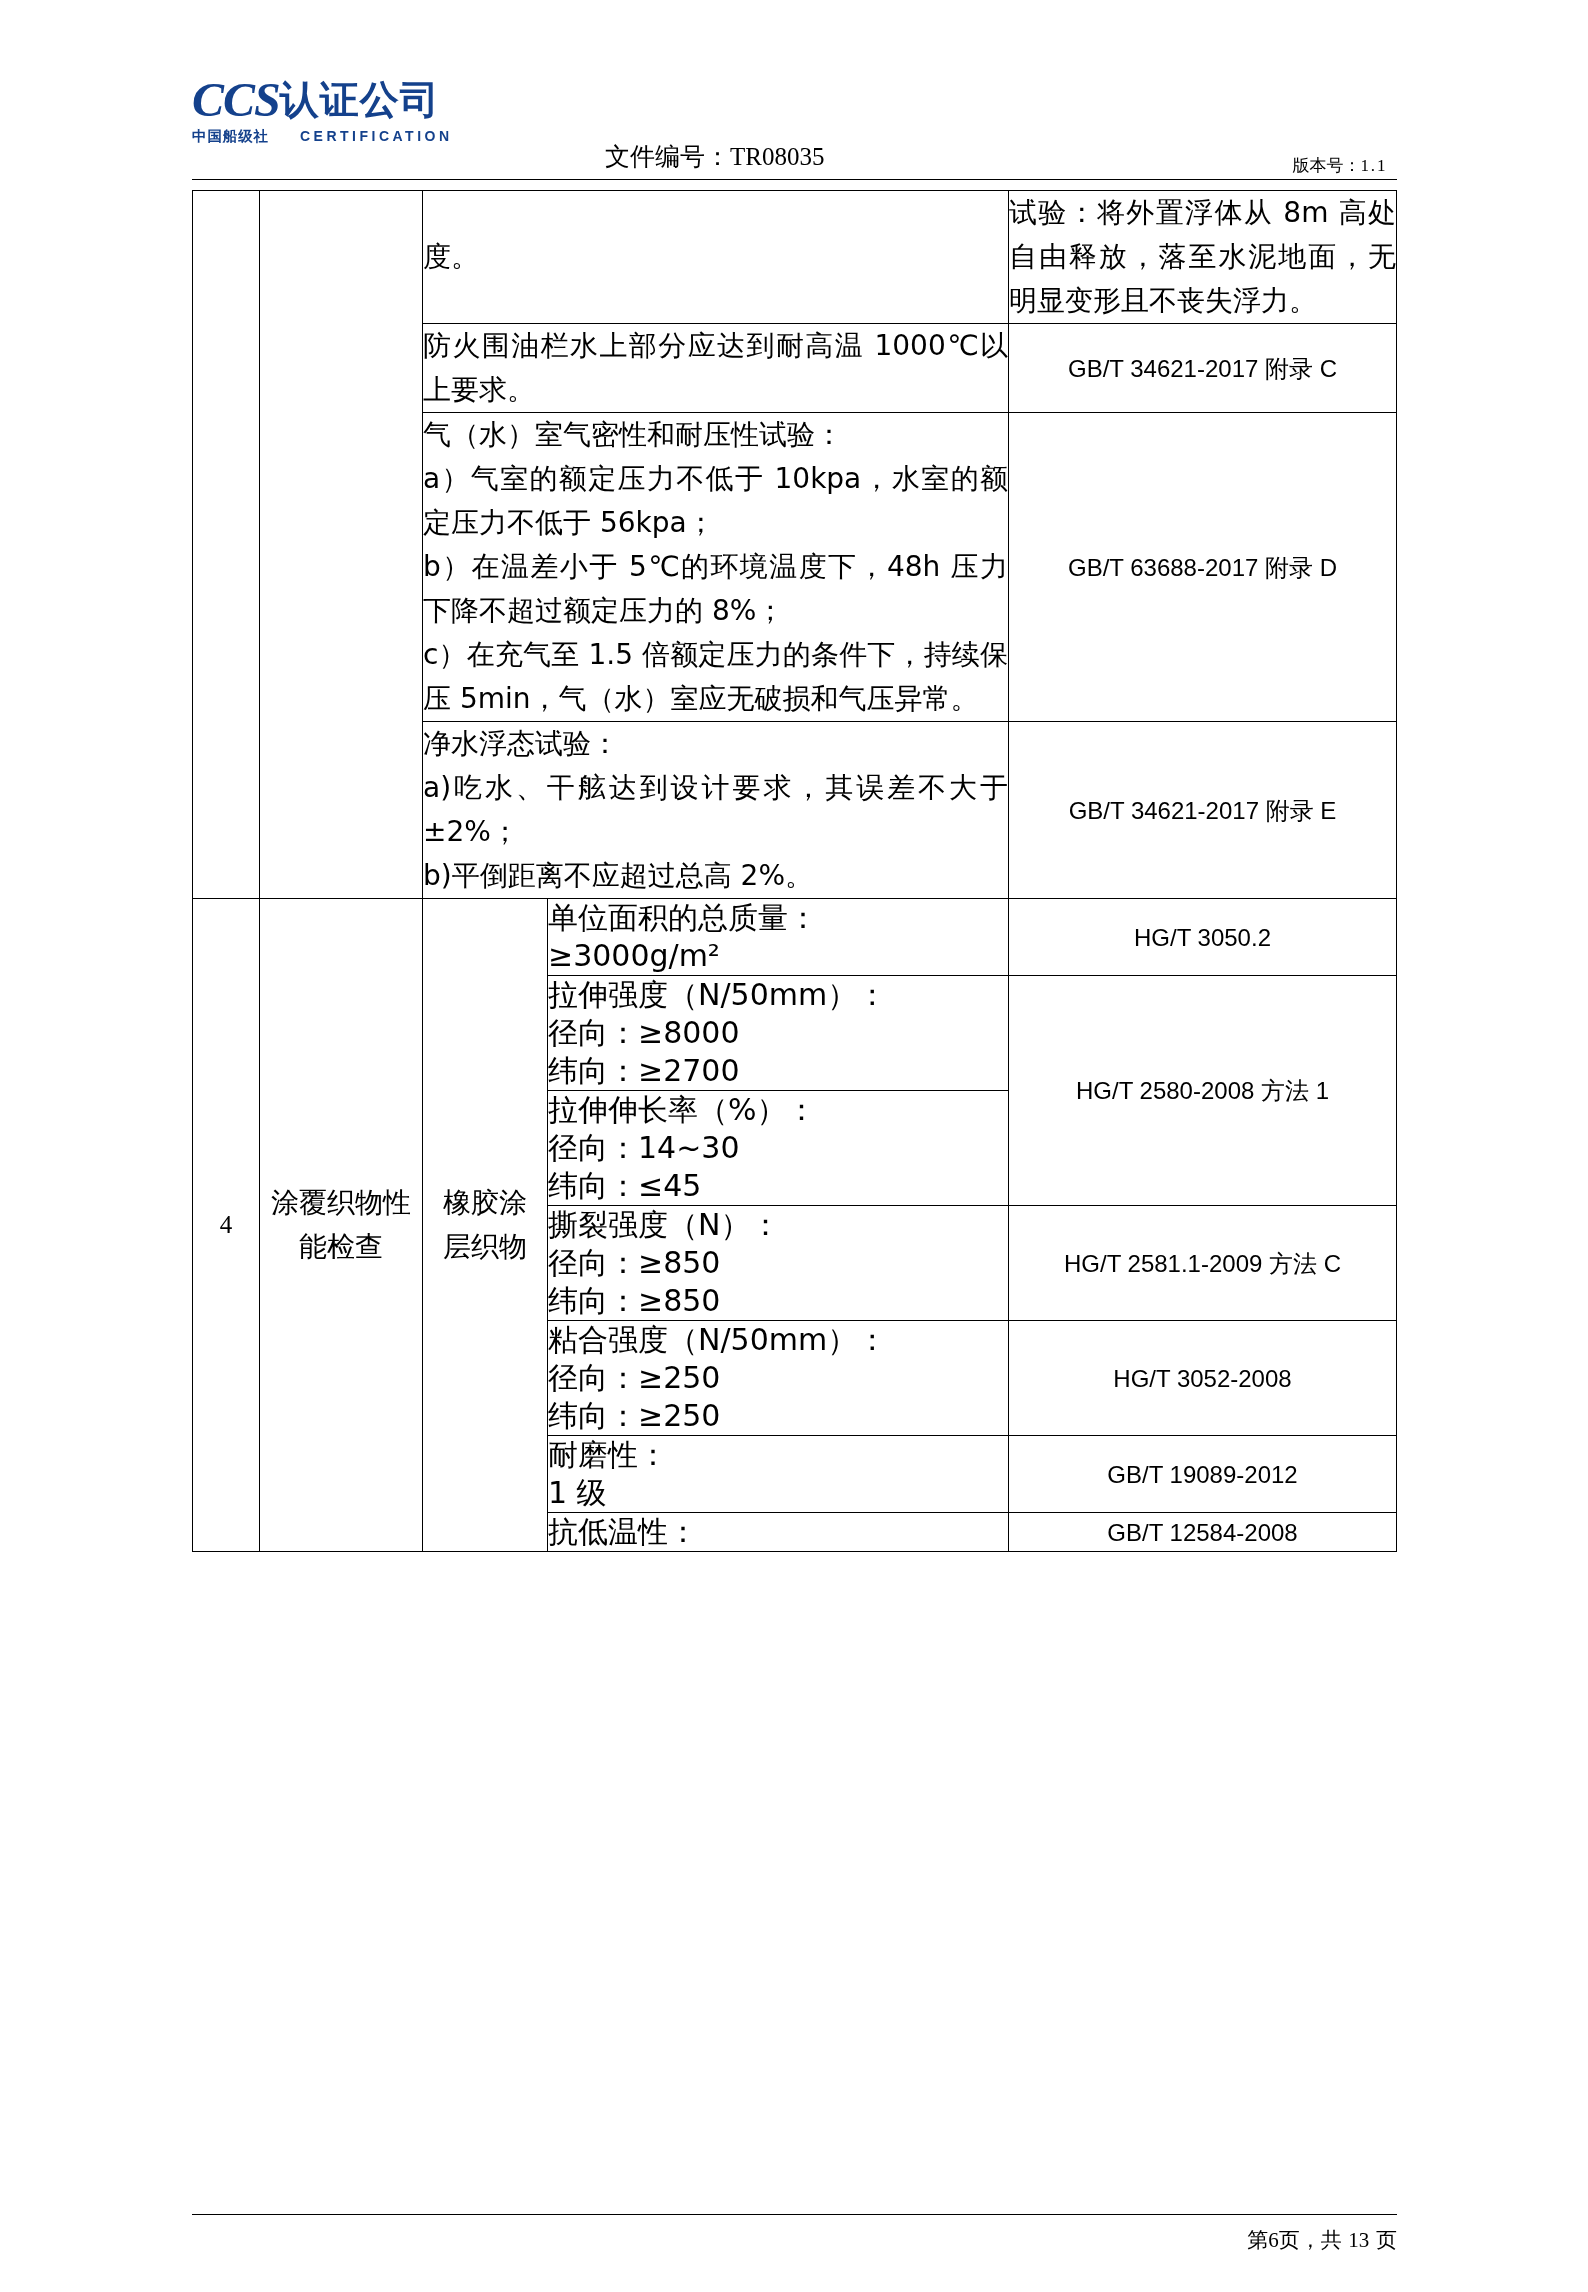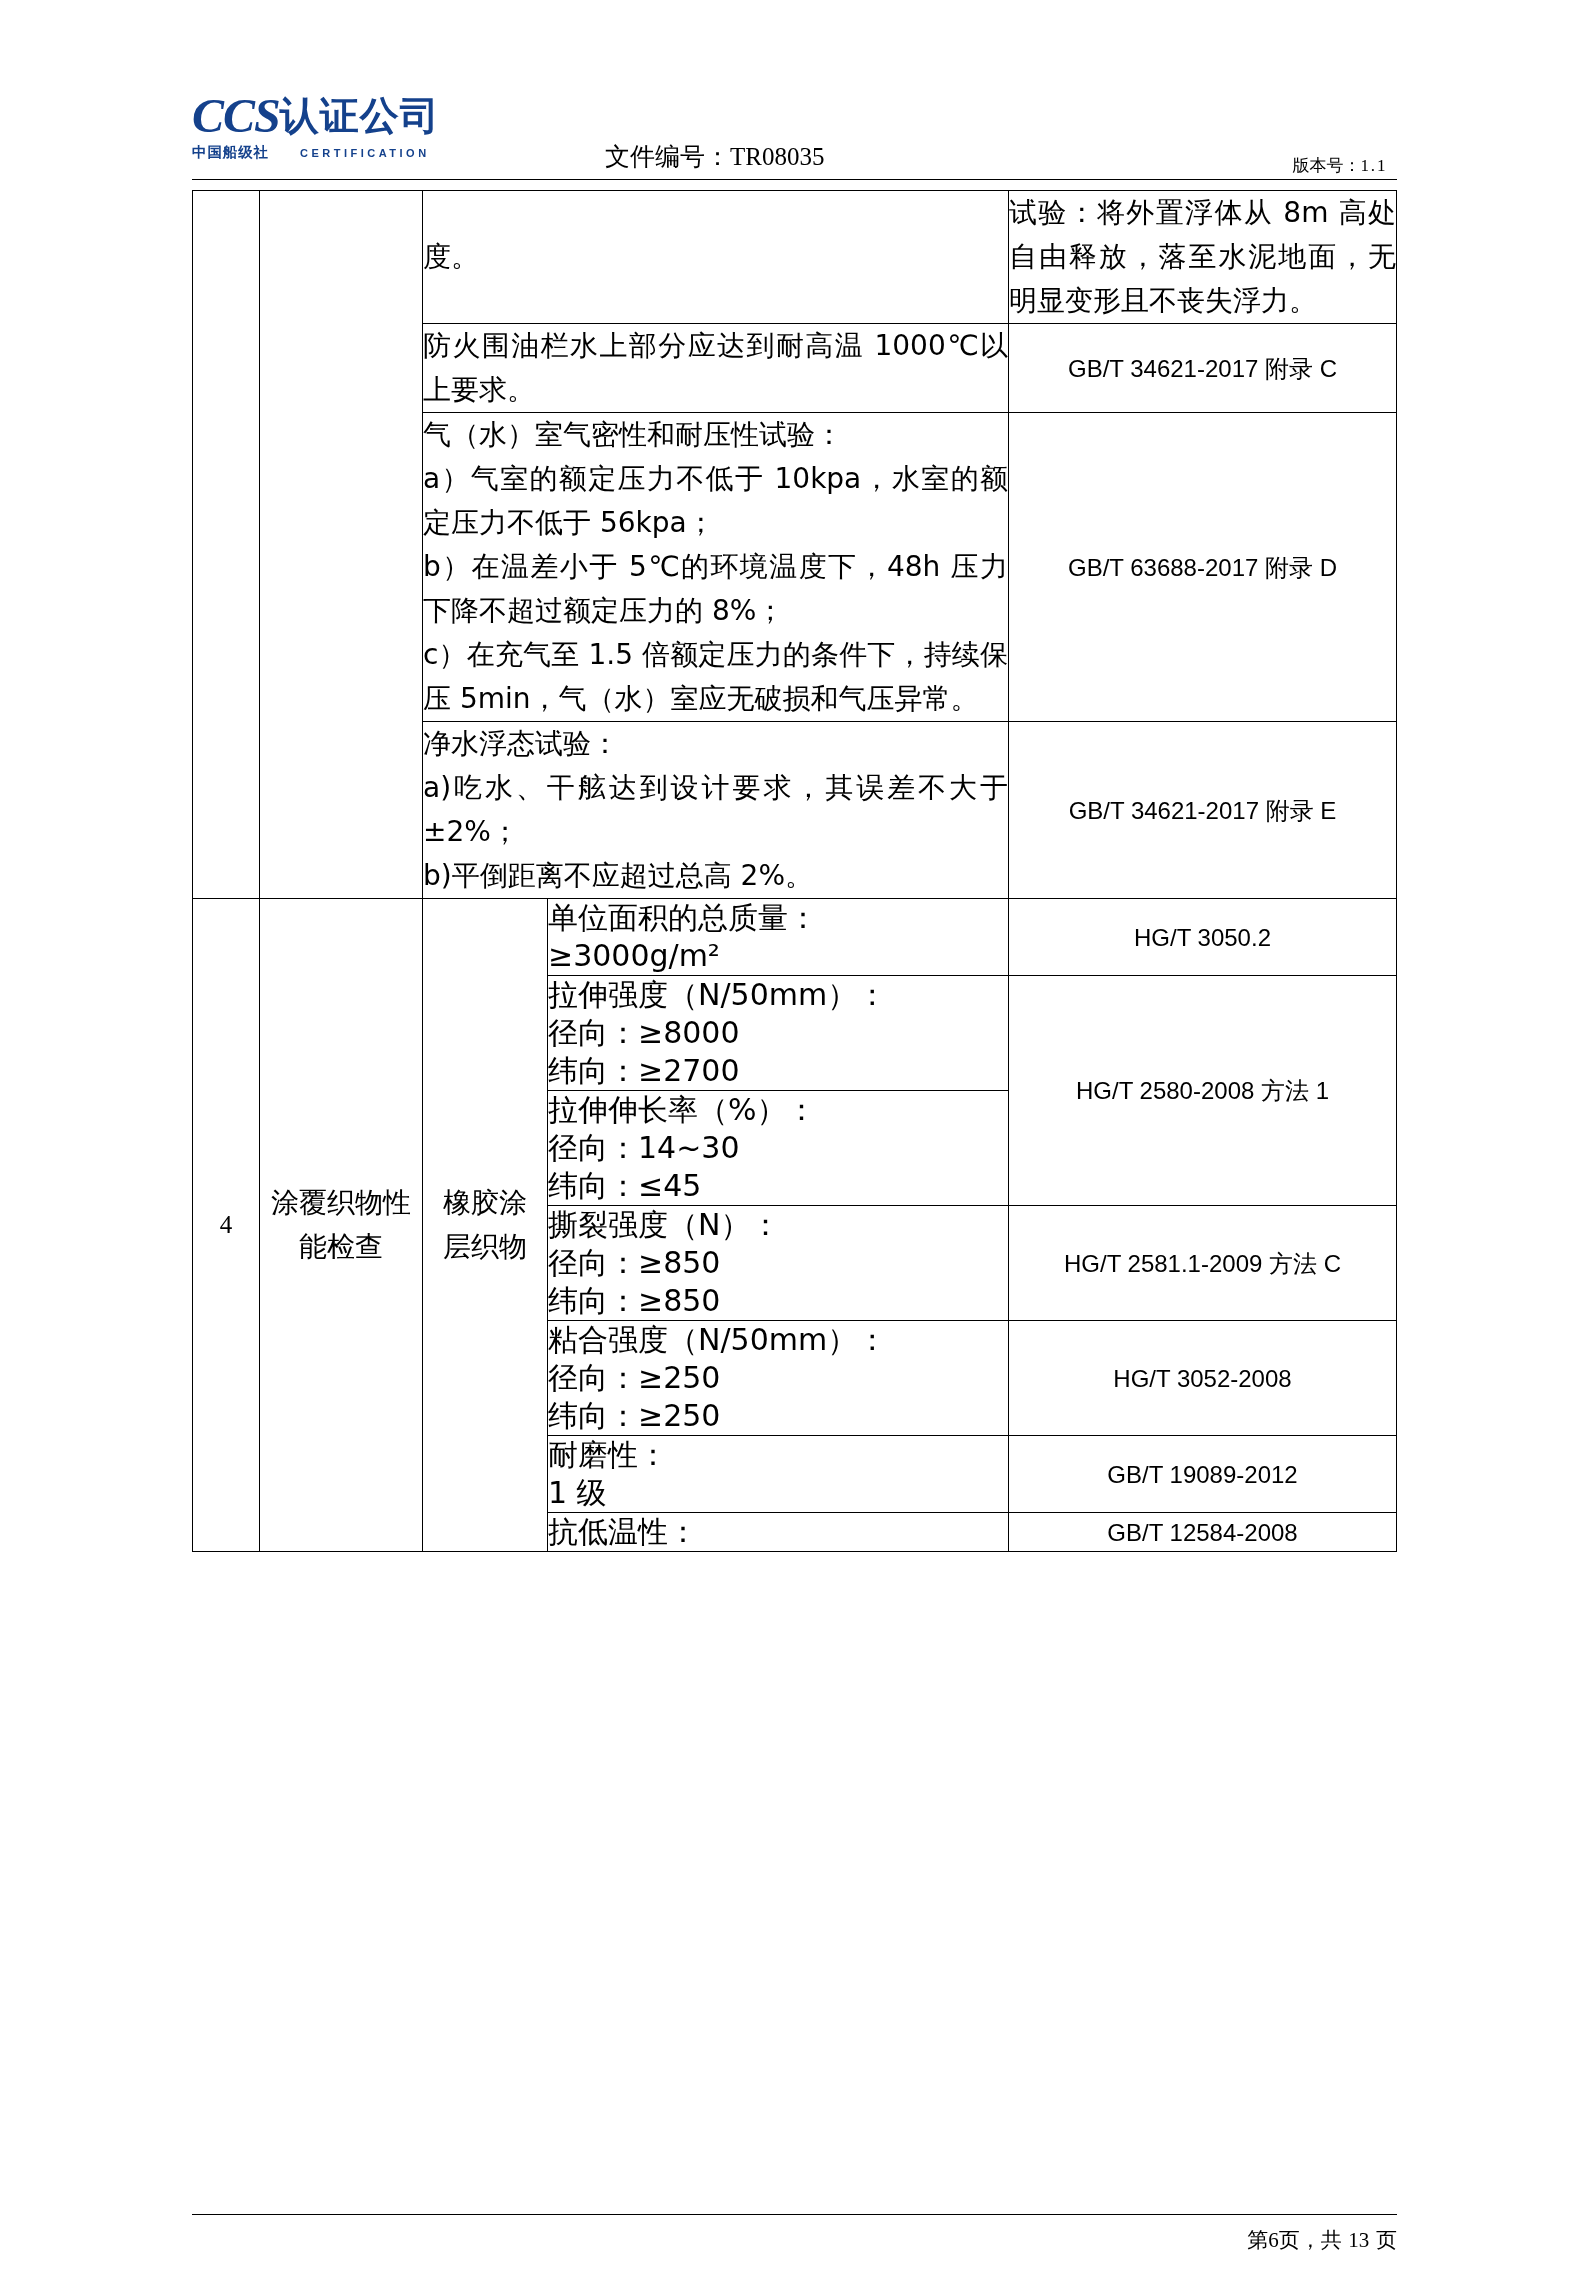--- a/index.html
+++ b/index.html
@@ -24,21 +24,21 @@
 
   
   .header {
     position: relative;
     height: 115px;
     margin: 75px 192px 0 192px;
   }
   .logo {
     position: absolute;
     left: 0;
-    top: 16px;
+    top: 0;
     width: 346px;
     height: 81px;
   }
   .logo-ccs {
     font-family: "Liberation Serif", serif;
     font-weight: bold;
     font-style: italic;
     font-size: 48px;
     color: #14418c;
     letter-spacing: -1px;
@@ -64,21 +64,21 @@
   }
   .logo-sub-cn {
     font-family: "DejaVu Sans", sans-serif;
     font-size: 14.4px;
     color: #14418c;
     letter-spacing: 1px;
     font-weight: bold;
   }
   .logo-sub-en {
     font-family: "Liberation Sans", sans-serif;
-    font-size: 11px;
+    font-size: 14px;
     font-weight: bold;
     color: #14418c;
     letter-spacing: 3.5px;
     margin-left: 31px;
   }
   .header-line {
     position: absolute;
     left: 0;
     right: 0;
     top: 104px;

